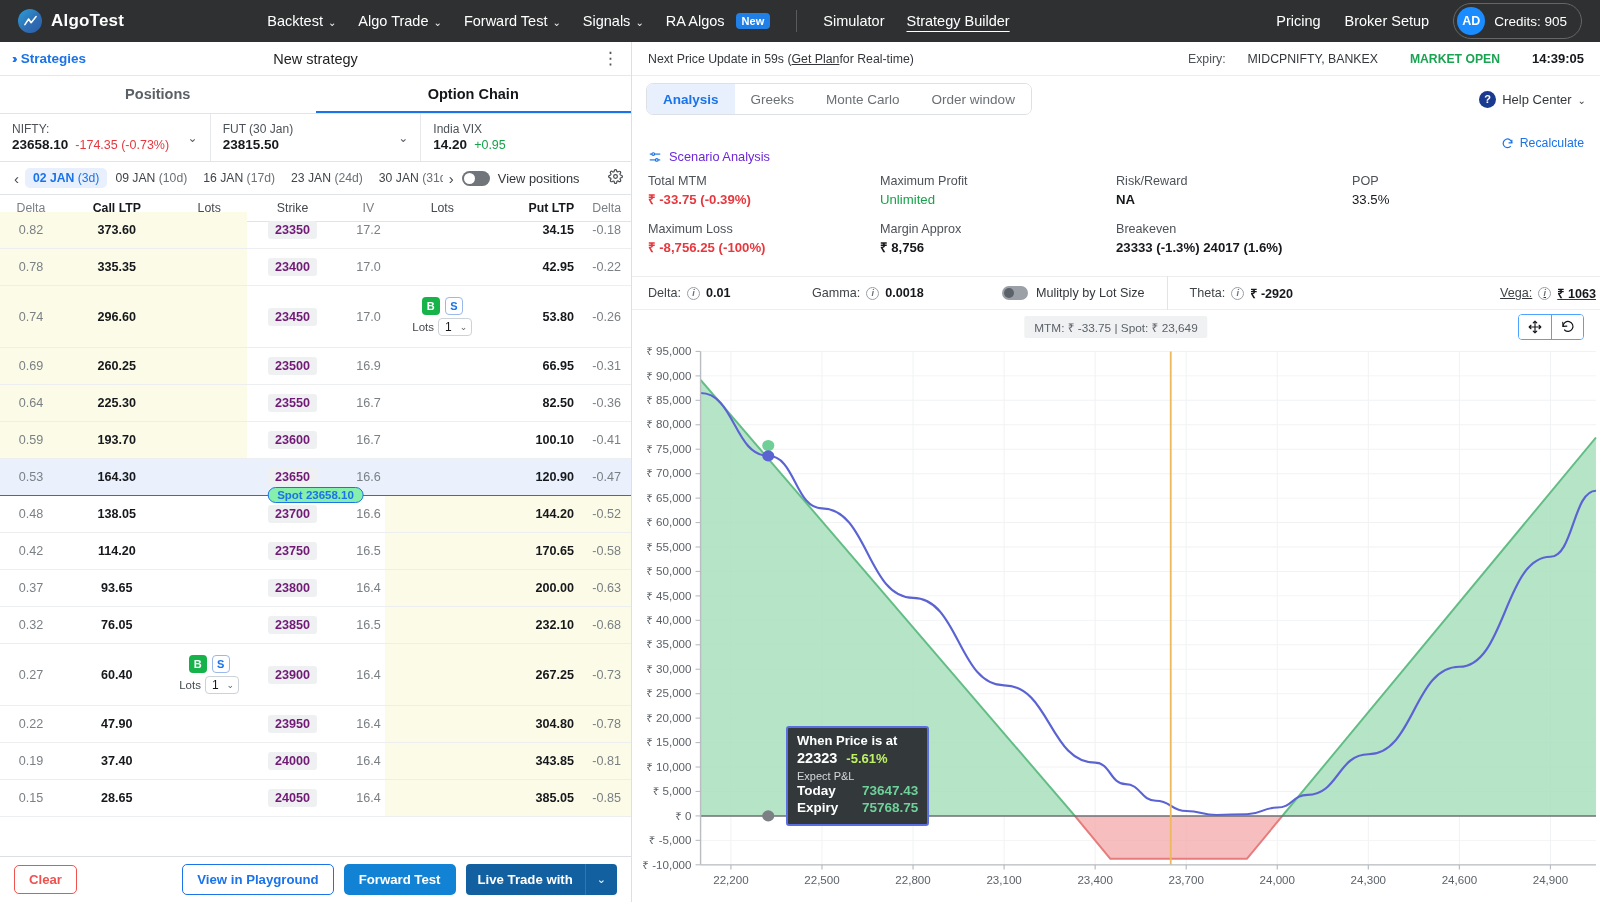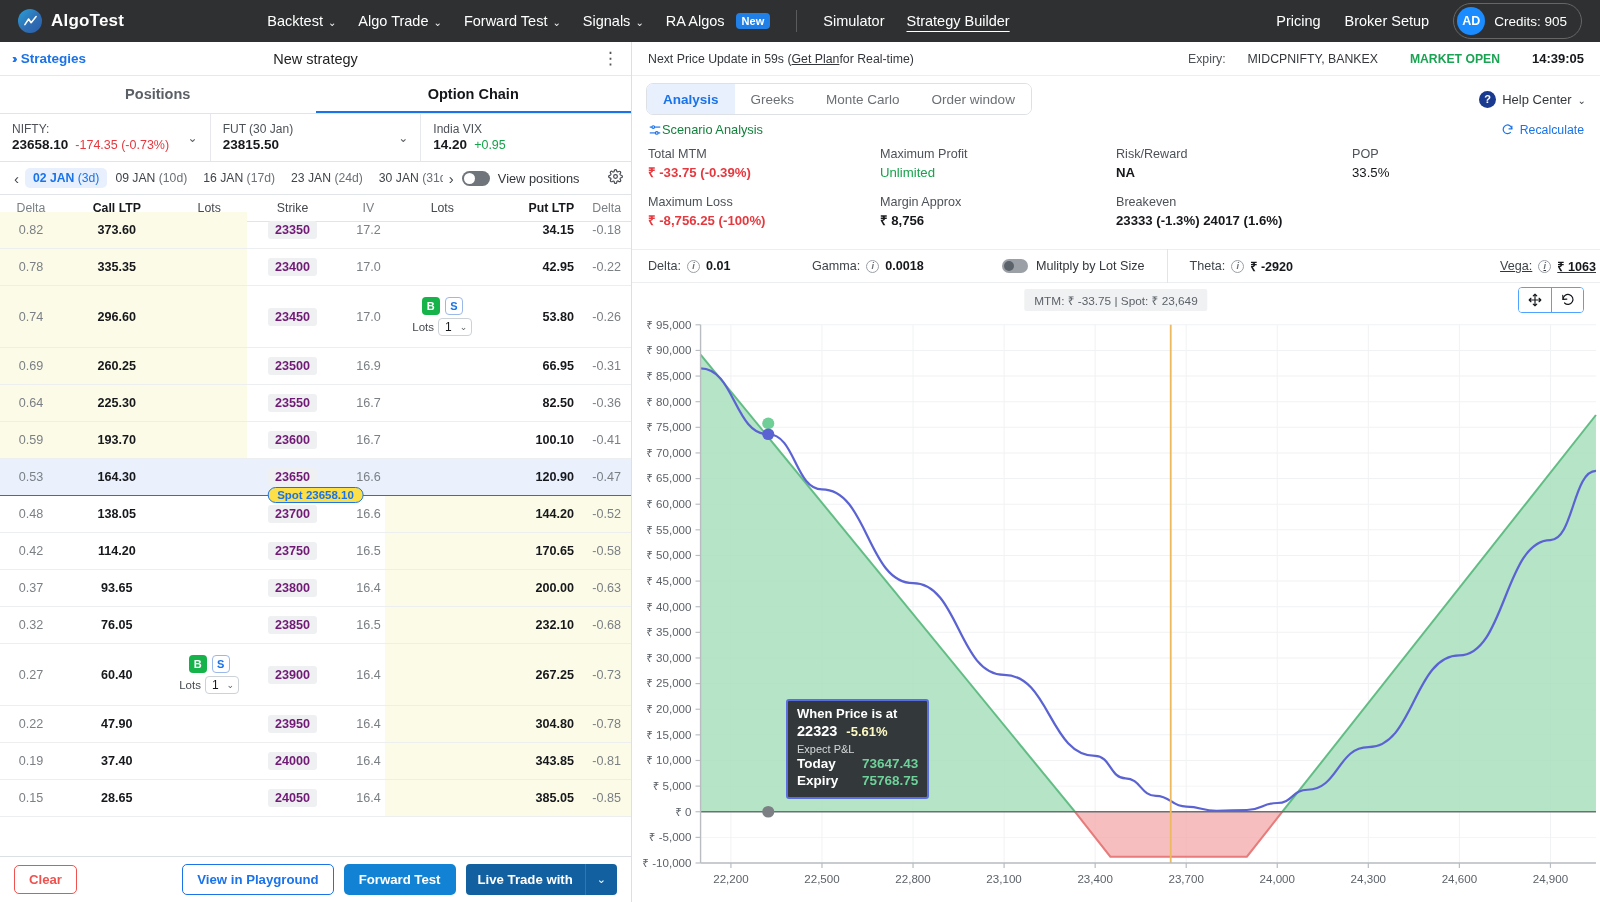--- a/index.html
+++ b/index.html
@@ -144,21 +144,21 @@
   .lots-sel { display: flex; align-items: center; gap: 4px; font-size: 11.5px; color: #45494e; }
   .lots-box {
     border: 1px solid #cdd2d7; border-radius: 4px; padding: 1px 4px 1px 6px;
     display: flex; align-items: center; gap: 8px; background: #fff; font-size: 12px; color:#16181c;
     cursor: pointer;
   }
   .lots-box .cc { font-size: 9px; color: #5c6269; }
   .spot-line { position: absolute; left: 0; right: 0; bottom: -1px; height: 1px; background: #1a73e8; z-index: 3; }
   .spot-chip {
     position: absolute; left: 50%; transform: translate(-50%, 50%); bottom: 0;
-    background: #fde047; border: 1px solid #1a73e8; border-radius: 10px;
+    background: #86efac; border: 1px solid #1a73e8; border-radius: 10px;
     color: #1a73e8; font-size: 11.5px; font-weight: 700; padding: 1px 9px; z-index: 4; white-space: nowrap;
   }
 
   
   .lf-footer {
     height: 46px; border-top: 1px solid #dcdfe3; display: flex; align-items: center;
     padding: 0 14px; gap: 10px; background: #fff; flex: 0 0 46px;
   }
   .btn { border-radius: 5px; font-size: 13.2px; font-weight: 600; cursor: pointer; white-space: nowrap; }
   .btn-clear { border: 1px solid #ef5350; color: #ef5350; background: #fff; padding: 6px 14px; }
@@ -192,21 +192,21 @@
   .help {
     margin-left: auto; display: flex; align-items: center; gap: 6px;
     font-size: 13px; color: #33373b; cursor: pointer;
   }
   .help-ico {
     width: 17px; height: 17px; border-radius: 50%; background: #1a3a8f; color: #fff;
     font-size: 11px; font-weight: 700; display: flex; align-items: center; justify-content: center;
   }
 
   .sc-row { display: flex; align-items: center; padding: 0 16px 4px; }
-  .sc-link { color: #15803d; font-size: 12.8px; display: flex; align-items: center; cursor: pointer; }
+  .sc-link { color: #6d28d9; font-size: 12.8px; display: flex; align-items: center; gap: 7px; cursor: pointer; margin-top: 27px; }
   .recalc { margin-left: auto; color: #1a73e8; font-size: 12.3px; display: flex; align-items: center; gap: 6px; cursor: pointer; }
 
   .metrics { padding: 4px 16px 8px; }
   .mgrid { display: flex; margin-bottom: 10px; }
   .mcell { flex: 0 0 auto; }
   .mcell.w1 { width: 232px; } .mcell.w2 { width: 236px; } .mcell.w3 { width: 236px; }
   .m-label { font-size: 12.6px; color: #4d5258; line-height: 18px; }
   .m-value { font-size: 13.2px; font-weight: 700; color: #16181c; line-height: 20px; }
   .m-value.red { color: #e5393f; }
   .m-value.green { color: #16a34a; font-weight: 400; }
@@ -245,21 +245,21 @@
   }
   .cbtn + .cbtn { border-left: 1px solid #4da3ff; }
 
   .chart-wrap { flex: 1; position: relative; min-height: 0; }
   .tooltip {
     position: absolute; background: #33393b; border: 2px solid #5b6ee1; border-radius: 3px;
     padding: 5px 9px 7px; color: #fff; z-index: 9; line-height: 1.25;
   }
   .tt-t1 { font-size: 13px; font-weight: 700; }
   .tt-t2 { font-size: 14.5px; font-weight: 700; display: flex; align-items: baseline; gap: 9px; }
-  .tt-pct { color: #fef9c3; font-size: 13px; }
+  .tt-pct { color: #bef264; font-size: 13px; }
   .tt-sub { font-size: 11px; color: #d6d9da; margin-top: 2px; }
   .tt-line { display: flex; font-size: 13.5px; font-weight: 700; gap: 8px; }
   .tt-line .k { width: 57px; }
   .tt-line .v { color: #6fd19a; }
 </style>
 </head>
 <body>
 
 <div class="app">
 

